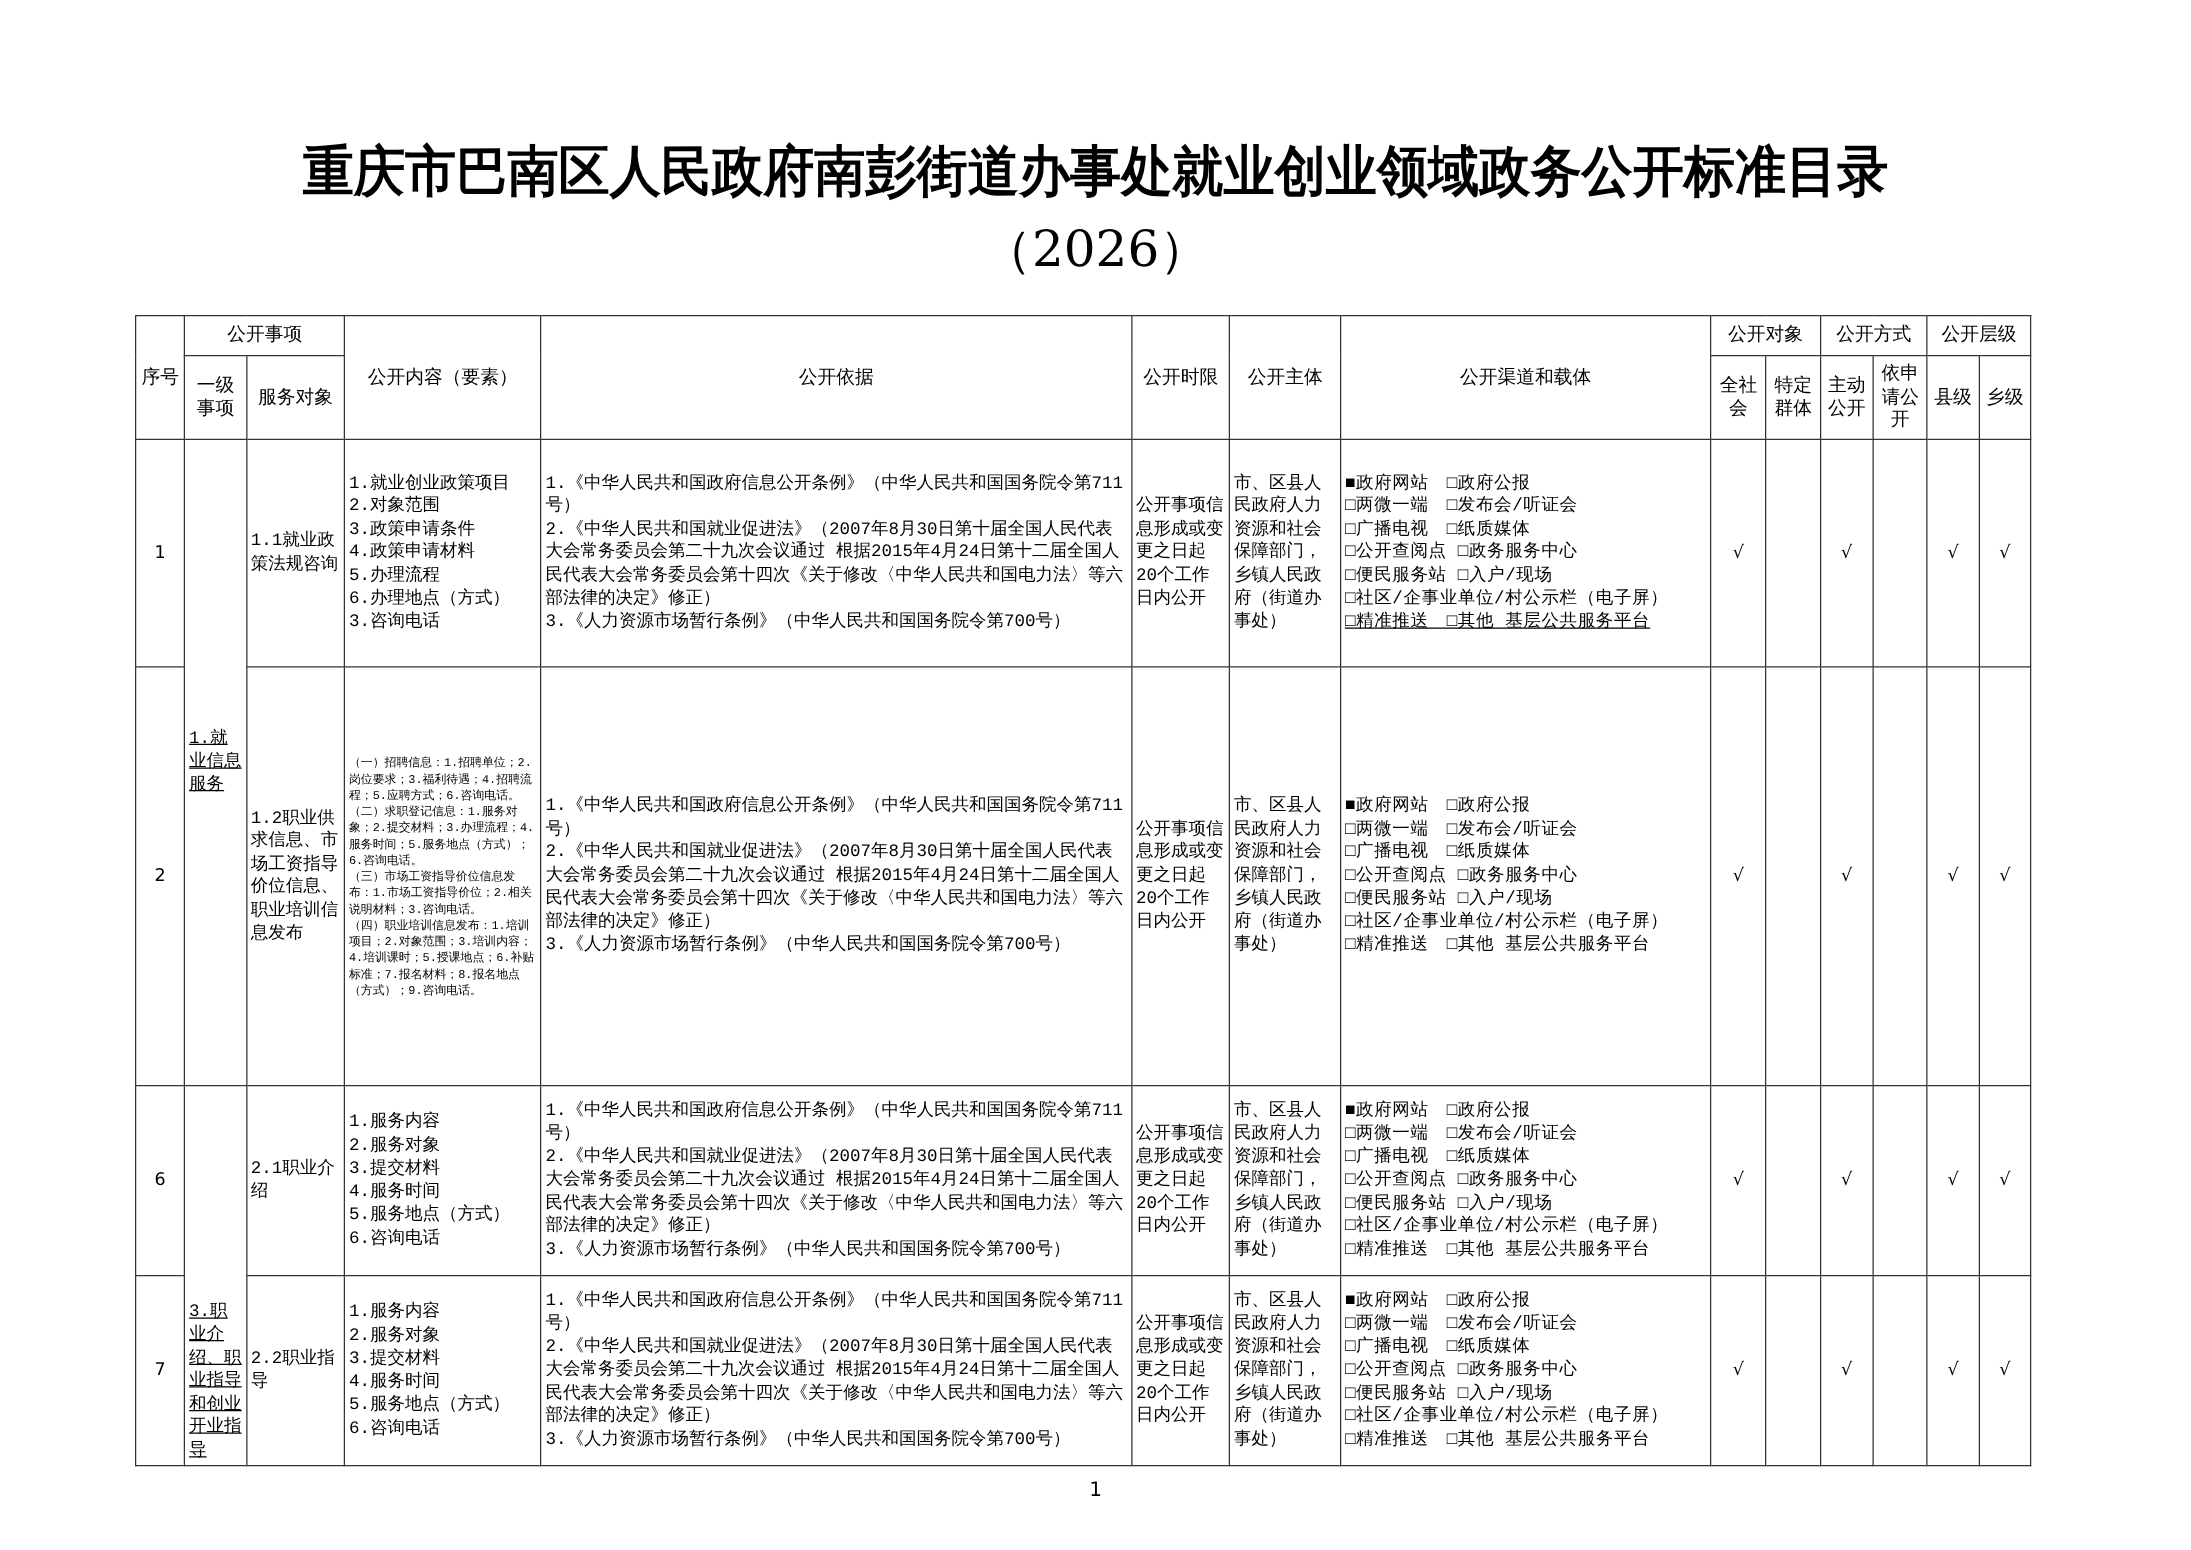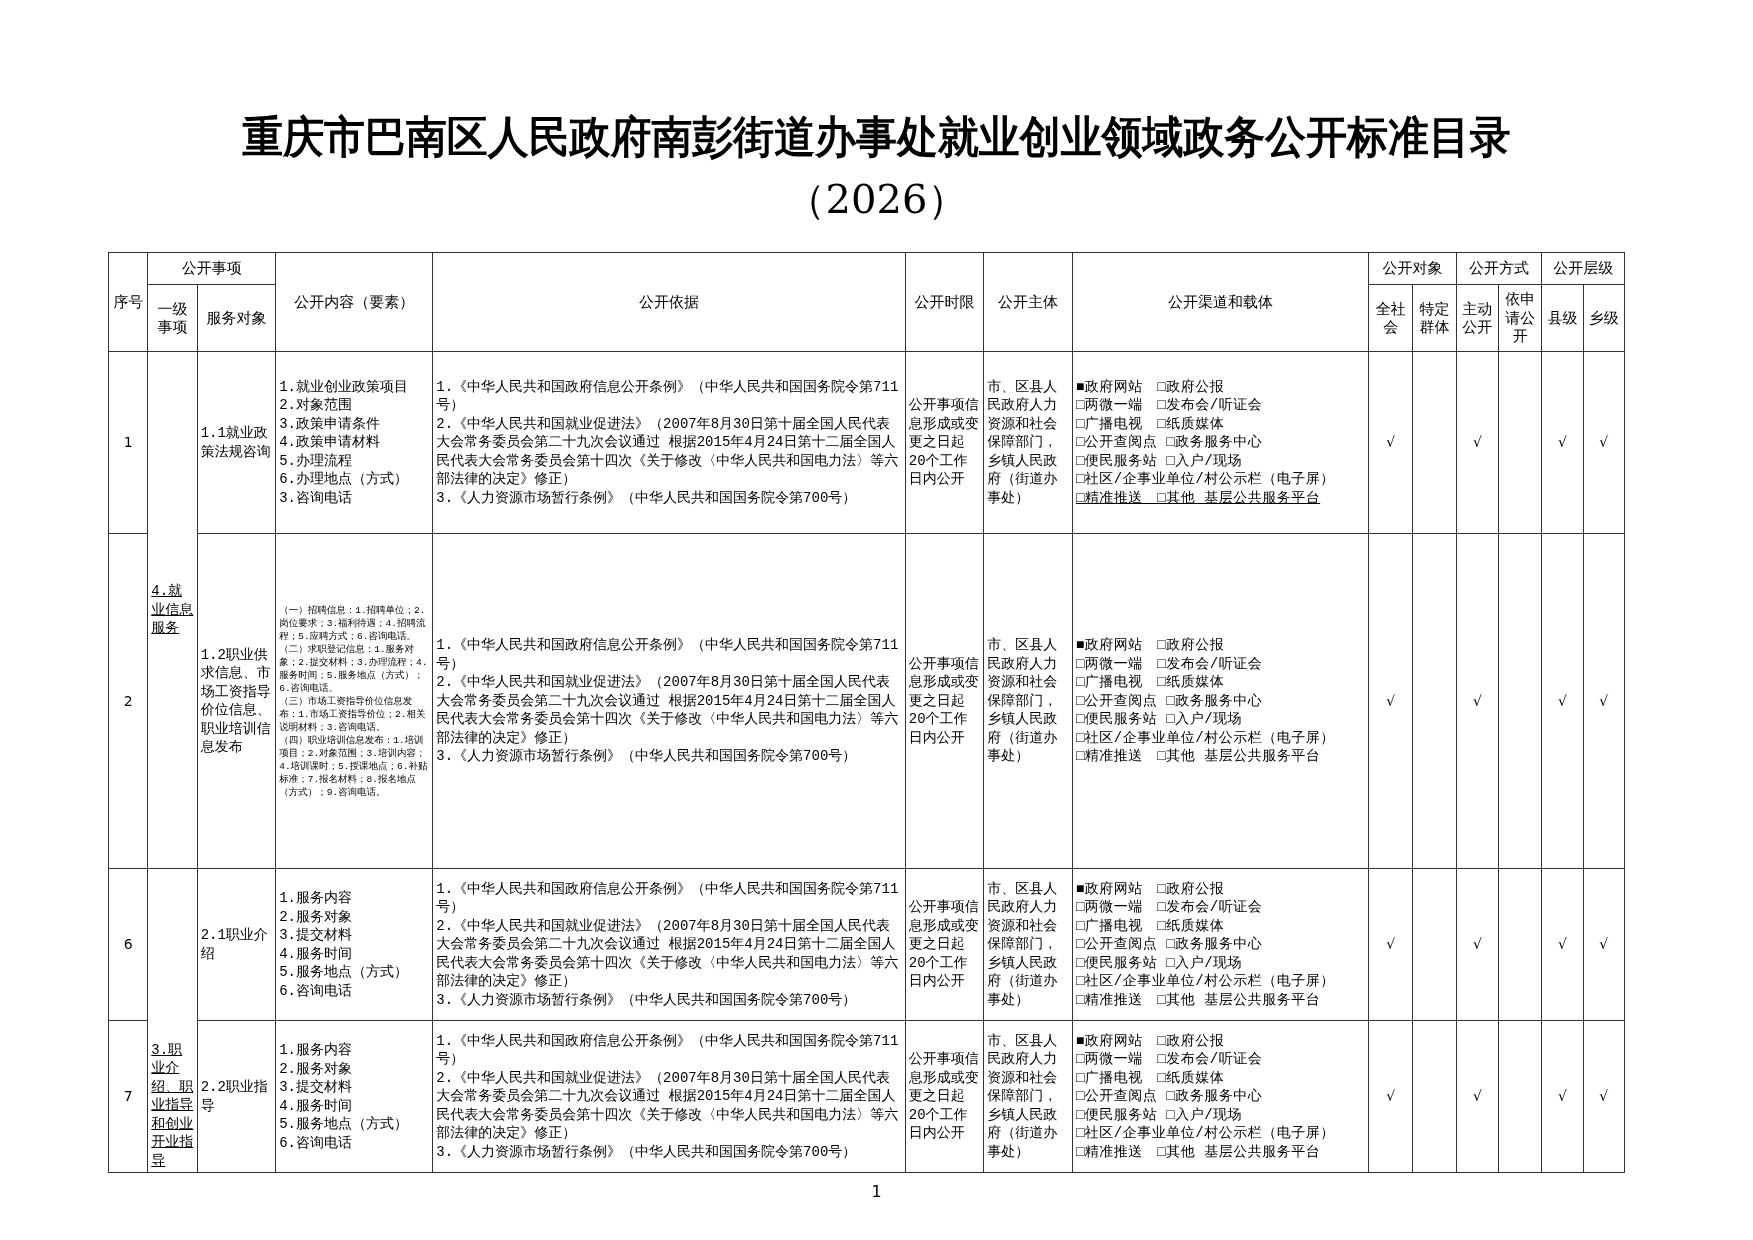--- a/index.html
+++ b/index.html
@@ -61,21 +61,21 @@
       <th>主动公开</th>
       <th>依申请公开</th>
       <th>县级</th>
       <th>乡级</th>
     </tr>
   </thead>
   <tbody>
 
     <tr style="height:182px">
       <td class="c">1</td>
-      <td class="l" rowspan="2"><span class="underline">4.就业信息服务</span></td>
+      <td class="l" rowspan="2"><span class="underline">1.就业信息服务</span></td>
       <td class="l">1.1就业政策法规咨询</td>
       <td class="l">
         <div>1.就业创业政策项目</div>
           <div>2.对象范围</div>
           <div>3.政策申请条件</div>
           <div>4.政策申请材料</div>
           <div>5.办理流程</div>
           <div>6.办理地点（方式）</div>
           <div>3.咨询电话</div>
       </td>

